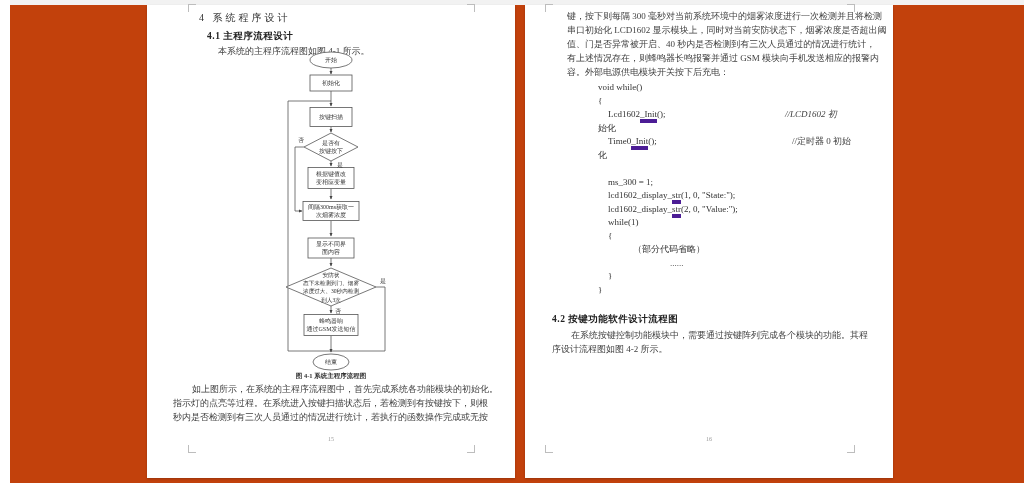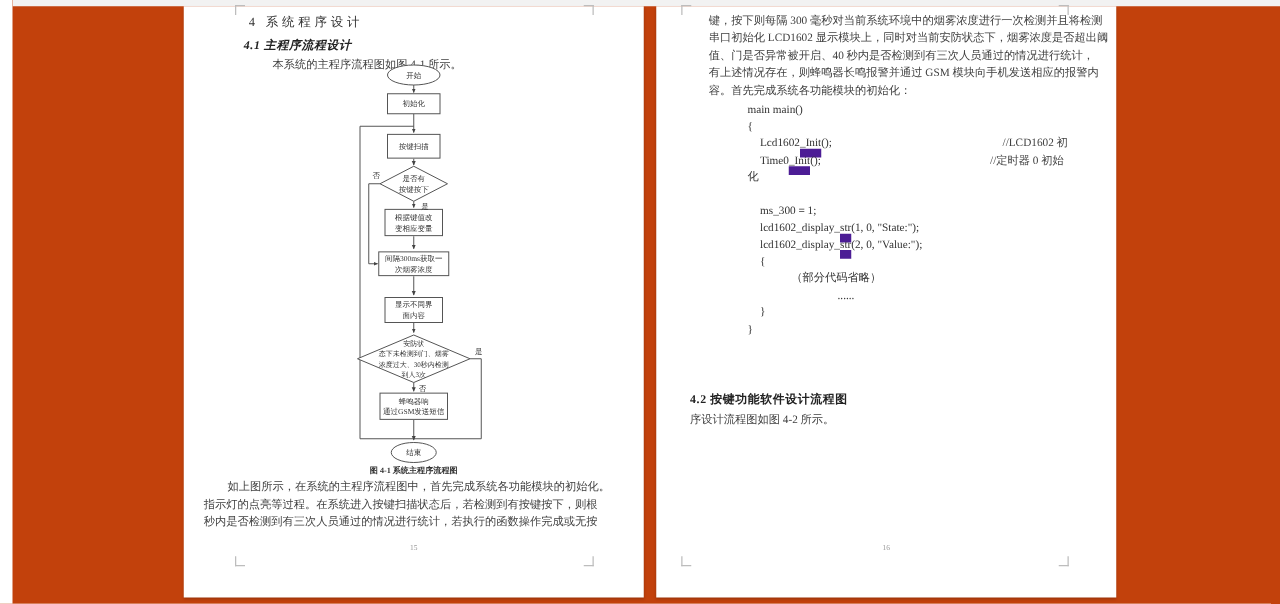--- a/index.html
+++ b/index.html
@@ -12,21 +12,21 @@
   #page-right{left:515px;}
   .abs{position:absolute;}
   .chapter{font-size:10px;letter-spacing:3px;color:#333;white-space:nowrap;}
   .h2{font-size:9.5px;font-weight:bold;color:#222;white-space:nowrap;letter-spacing:.5px;}
   .bodytext{font-size:9px;line-height:14px;color:#3f3f3f;}
   .tline{white-space:nowrap;}
   .caption{font-size:6.5px;font-weight:bold;color:#333;text-align:center;width:100%;}
   .pagenum{font-size:6px;color:#9a9a9a;text-align:center;width:100%;}
   .codeblock{font-size:9px;color:#333;}
   .code-line{position:relative;line-height:13.5px;white-space:nowrap;height:13.5px;}
-  .code-line .useg{border-bottom:7px solid #4c1d95;}
+  .code-line .useg{border-bottom:4px solid #4c1d95;}
   .code-comment{position:absolute;top:0;color:#3f3f3f;}
   .ind1{padding-left:31px;}.ind2{padding-left:41px;}.ind3{padding-left:66px;}.ind4{padding-left:103px;}
   .mark{position:absolute;width:7px;height:7px;}
   .mtl{border-top:1px solid #bdbdbd;border-left:1px solid #bdbdbd;}
   .mtr{border-top:1px solid #bdbdbd;border-right:1px solid #bdbdbd;}
   .mbl{border-bottom:1px solid #bdbdbd;border-left:1px solid #bdbdbd;}
   .mbr{border-bottom:1px solid #bdbdbd;border-right:1px solid #bdbdbd;}
   svg#flow{position:absolute;left:0;top:0;pointer-events:none;}
   svg#flow text{font-family:"Liberation Serif",serif;fill:#333;}
   svg#flow .shape{fill:#ffffff;stroke:#555;stroke-width:0.8;}
@@ -38,21 +38,21 @@
 <div id="screen">
   <div id="topstrip"></div>
 
   <div class="page" id="page-left">
     <span class="mark mtl abs" style="left:41px;top:-1px;"></span>
     <span class="mark mtr abs" style="left:320px;top:-1px;"></span>
     <span class="mark mbl abs" style="left:41px;top:440px;"></span>
     <span class="mark mbr abs" style="left:320px;top:440px;"></span>
 
     <div class="abs chapter" style="left:52px;top:6px;">4 系统程序设计</div>
-    <div class="abs h2" style="left:48px;top:25px;font-style:italic;">4.1 主程序流程设计</div>
+    <div class="abs h2" style="left:60px;top:25px;">4.1 主程序流程设计</div>
     <div class="abs bodytext" style="left:71px;top:39px;">本系统的主程序流程图如图 4-1 所示。</div>
 
     <svg id="flow" width="368" height="473" viewBox="0 0 368 473">
       <defs>
         <marker id="ah" markerWidth="6" markerHeight="6" refX="4" refY="2" orient="auto">
           <path d="M0,0 L4.5,2 L0,4 Z" fill="#444"></path>
         </marker>
       </defs>
       <g id="flow-edges">
           <path d="M184,63 L184,69" class="edge" marker-end="url(#ah)"></path>
@@ -103,61 +103,64 @@
       <g id="flow-labels">
           <text x="151" y="137" font-size="6">否</text>
           <text x="190" y="162" font-size="6">是</text>
           <text x="233" y="278" font-size="6">是</text>
           <text x="188" y="308" font-size="6">否</text>
         </g>
     </svg>
 
     <div class="abs caption" style="left:0;top:367px;">图 4-1 系统主程序流程图</div>
 
-    <div class="abs bodytext" style="left:16px;top:377px;width:300px;">
+    <div class="abs bodytext" style="left:26px;top:377px;width:300px;">
         <div class="tline" style="padding-left: 19px;">如上图所示，在系统的主程序流程图中，首先完成系统各功能模块的初始化。</div>
         <div class="tline">指示灯的点亮等过程。在系统进入按键扫描状态后，若检测到有按键按下，则根</div>
         <div class="tline">秒内是否检测到有三次人员通过的情况进行统计，若执行的函数操作完成或无按</div>
       </div>
 
     <div class="abs pagenum" style="left:0;top:431px;">15</div>
   </div>
 
   <div class="page" id="page-right">
     <span class="mark mtl abs" style="left:20px;top:-1px;"></span>
     <span class="mark mtr abs" style="left:322px;top:-1px;"></span>
     <span class="mark mbl abs" style="left:20px;top:440px;"></span>
     <span class="mark mbr abs" style="left:322px;top:440px;"></span>
 
     <div class="abs bodytext" style="left:42px;top:4px;width:300px;">
         <div class="tline">键，按下则每隔 300 毫秒对当前系统环境中的烟雾浓度进行一次检测并且将检测</div>
         <div class="tline">串口初始化 LCD1602 显示模块上，同时对当前安防状态下，烟雾浓度是否超出阈</div>
         <div class="tline">值、门是否异常被开启、40 秒内是否检测到有三次人员通过的情况进行统计，</div>
         <div class="tline">有上述情况存在，则蜂鸣器长鸣报警并通过 GSM 模块向手机发送相应的报警内</div>
-        <div class="tline">容。首先完成系统各功能模块的初始化：</div>
+        <div class="tline">容。外部电源供电模块开关按下后充电：</div>
       </div>
 
     <div class="abs codeblock" style="left:42px;top:76px;width:310px;">
-        <div class="code-line ind1"><span>main main()</span></div>
+        <div class="code-line ind1"><span>void while()</span></div>
         <div class="code-line ind1"><span>{</span></div>
-        <div class="code-line ind2"><span>Lcd1602</span><span class="useg">_Init</span><span>();</span><span class="code-comment" style="left: 235px;">//LCD1602 初</span></div>
+        <div class="code-line ind2"><span>Lcd1602</span><span class="useg">_Init</span><span>();</span><span class="code-comment" style="left: 218px; font-style: italic;">//LCD1602 初</span></div>
+        <div class="code-line ind1"><span>始化</span></div>
         <div class="code-line ind2"><span>Time0</span><span class="useg">_Init</span><span>();</span><span class="code-comment" style="left: 225px;">//定时器 0 初始</span></div>
         <div class="code-line ind1"><span>化</span></div>
         <div class="code-line ind1"><span></span></div>
         <div class="code-line ind2"><span>ms_300 = 1;</span></div>
         <div class="code-line ind2"><span>lcd1602_display_</span><span class="useg">str</span><span>(1, 0, "State:");</span></div>
         <div class="code-line ind2"><span>lcd1602_display_</span><span class="useg">str</span><span>(2, 0, "Value:");</span></div>
+        <div class="code-line ind2"><span>while(1)</span></div>
         <div class="code-line ind2"><span>{</span></div>
         <div class="code-line ind3"><span>（部分代码省略）</span></div>
         <div class="code-line ind4"><span>......</span></div>
         <div class="code-line ind2"><span>}</span></div>
         <div class="code-line ind1"><span>}</span></div>
       </div>
 
     <div class="abs h2" style="left:27px;top:308px;text-align:right;">4.2 按键功能软件设计流程图</div>
 
     <div class="abs bodytext" style="left:27px;top:323px;width:300px;">
+        <div class="tline" style="padding-left: 19px;">在系统按键控制功能模块中，需要通过按键阵列完成各个模块的功能。其程</div>
         <div class="tline">序设计流程图如图 4-2 所示。</div>
       </div>
 
     <div class="abs pagenum" style="left:0;top:431px;">16</div>
   </div>
 </div>
 
 </body></html>

